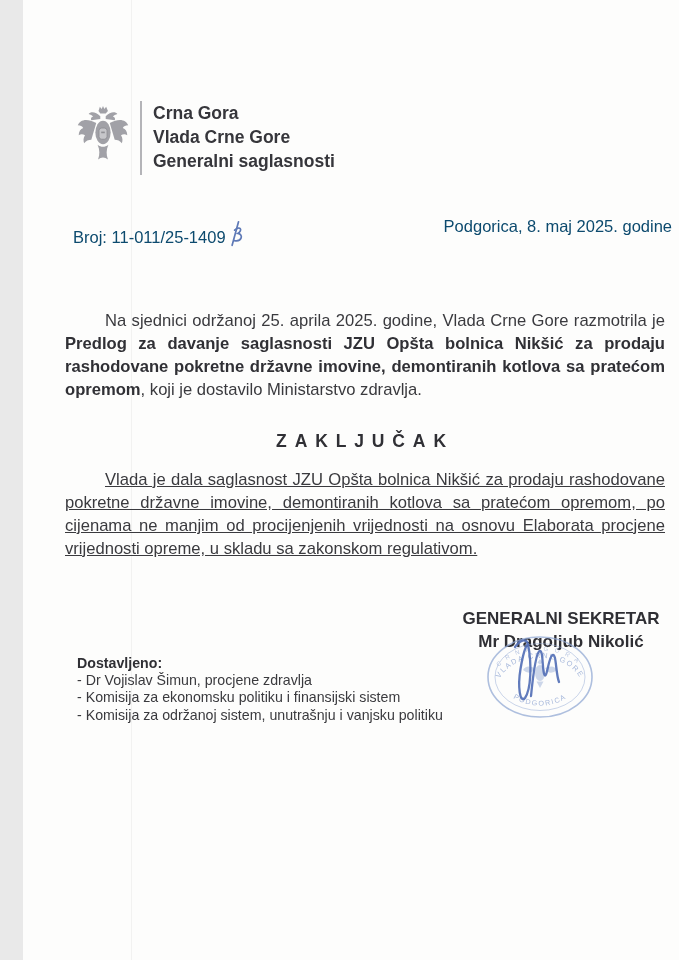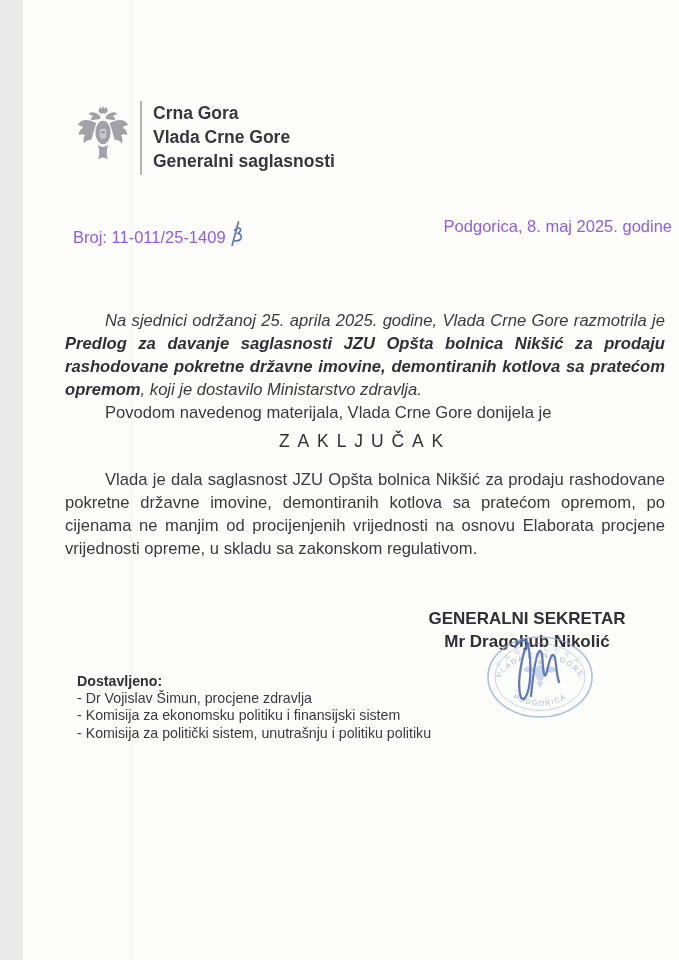--- a/index.html
+++ b/index.html
@@ -18,43 +18,43 @@
   }
   
   .header{position:absolute;left:53px;top:99px;display:flex;align-items:flex-start;}
   .coa{width:54px;height:76px;flex:0 0 auto;}
   .header-sep{width:2px;height:74px;background:#b4b4b8;margin:2px 11px 0 10px;}
   .header-text{font-weight:bold;font-size:17.5px;line-height:24px;color:#36363b;padding-top:2px;}
   
   .ref-row{
     position:absolute;left:50px;top:217px;width:599px;
     display:flex;justify-content:space-between;align-items:flex-start;
-    font-size:16.5px;color:#8b5cf6;
+    font-size:16.5px;color:#0c4a6e;
   }
   .hand-suffix{display:inline-block;margin-left:2px;position:relative;top:4px;transform:rotate(-4deg);}
   
   .bodytext{position:absolute;left:42px;top:309px;width:600px;font-size:16.6px;line-height:23px;color:#3a3a3e;}
   .bodytext p{margin:0;text-indent:40px;}
-  .justify{text-align:justify;font-style:italic;}
+  .justify{text-align:justify;}
   .bold{font-weight:bold;color:#303035;}
   .conclusion{
     position:absolute;left:42px;top:431px;width:600px;
-    text-align:center;font-weight:normal;font-size:17.5px;
+    text-align:center;font-weight:bold;font-size:17.5px;
     letter-spacing:0.45em;color:#303035;
   }
   .para2{position:absolute;left:42px;top:468px;width:600px;font-size:16.6px;line-height:23px;}
-  .para2 p{margin:0;text-indent:40px;text-align:justify;}
+  .para2 p{margin:0;text-indent:40px;text-align:justify;text-decoration:underline;}
   
   .signature{
-    position:absolute;left:398px;top:608px;width:212px;
+    position:absolute;left:432px;top:608px;width:212px;
     text-align:center;font-weight:bold;font-size:17px;line-height:22.5px;color:#2f2f34;
   }
   .stamp{position:absolute;left:450px;top:623px;width:135px;height:102px;pointer-events:none;}
   
-  .distribution{position:absolute;left:54px;top:673px;font-size:14.2px;line-height:17.2px;color:#3a3a3e;}
+  .distribution{position:absolute;left:54px;top:655px;font-size:14.2px;line-height:17.2px;color:#3a3a3e;}
   .distribution .label{font-weight:bold;color:#303035;}
   .distribution .cont{padding-left:8px;}
 </style>
 </head>
 <body>
 
 <div class="page">
   <div class="scan-artifact"></div>
 
   <div class="header">
@@ -86,21 +86,20 @@
               <path d="M11.5 1 L3.5 24"></path>
               <path d="M7 9 C13 4.5 15.5 9.5 10 12.5 C15.5 13.5 14 21.5 6 19.5"></path>
             </g>
           </svg></span>
     </div>
     <div>Podgorica, 8. maj 2025. godine</div>
   </div>
 
   <div class="bodytext">
     <p class="justify"><span>Na sjednici održanoj 25. aprila 2025. godine, Vlada Crne Gore razmotrila je </span><span class="bold">Predlog za davanje saglasnosti JZU Opšta bolnica Nikšić za prodaju rashodovane pokretne državne imovine, demontiranih kotlova sa pratećom opremom</span><span>, koji je dostavilo Ministarstvo zdravlja.</span></p>
-    <p>Povodom navedenog materijala, Vlada Crne Gore donijela je</p>
   </div>
 
   <div class="conclusion">ZAKLJUČAK</div>
 
   <div class="para2">
     <p>Vlada je dala saglasnost JZU Opšta bolnica Nikšić za prodaju rashodovane pokretne državne imovine, demontiranih kotlova sa pratećom opremom, po cijenama ne manjim od procijenjenih vrijednosti na osnovu Elaborata procjene vrijednosti opreme, u skladu sa zakonskom regulativom.</p>
   </div>
 
   <div class="signature">
     <div>GENERALNI SEKRETAR</div>
@@ -134,15 +133,15 @@
       <path d="M63.5 58.5 l3.5 6.5 3.5 -6.5 z"></path>
     </g>
     <path d="M42 24 C47 17 53 15 55 21 C59 42 58 66 52 75 C47 81 44.5 64 47.5 46 C49.5 34 52.5 23 55 21
          M58 73 C60.5 48 63.5 30 66.5 28 C70.5 26 69 48 71.5 52 C74 56 75.5 34 79.5 32 C83.5 30 82.5 50 86 59" fill="none" stroke="#5470b6" stroke-width="2.3" stroke-linecap="round" opacity="0.92"></path>
   </svg>
 
   <div class="distribution">
     <div class="label">Dostavljeno:</div>
     <div>- Dr Vojislav Šimun, procjene zdravlja</div>
     <div>- Komisija za ekonomsku politiku i finansijski sistem</div>
-    <div>- Komisija za politički sistem, unutrašnju i politiku politiku</div>
+    <div>- Komisija za održanoj sistem, unutrašnju i vanjsku politiku</div>
   </div>
 </div>
 
 </body></html>

